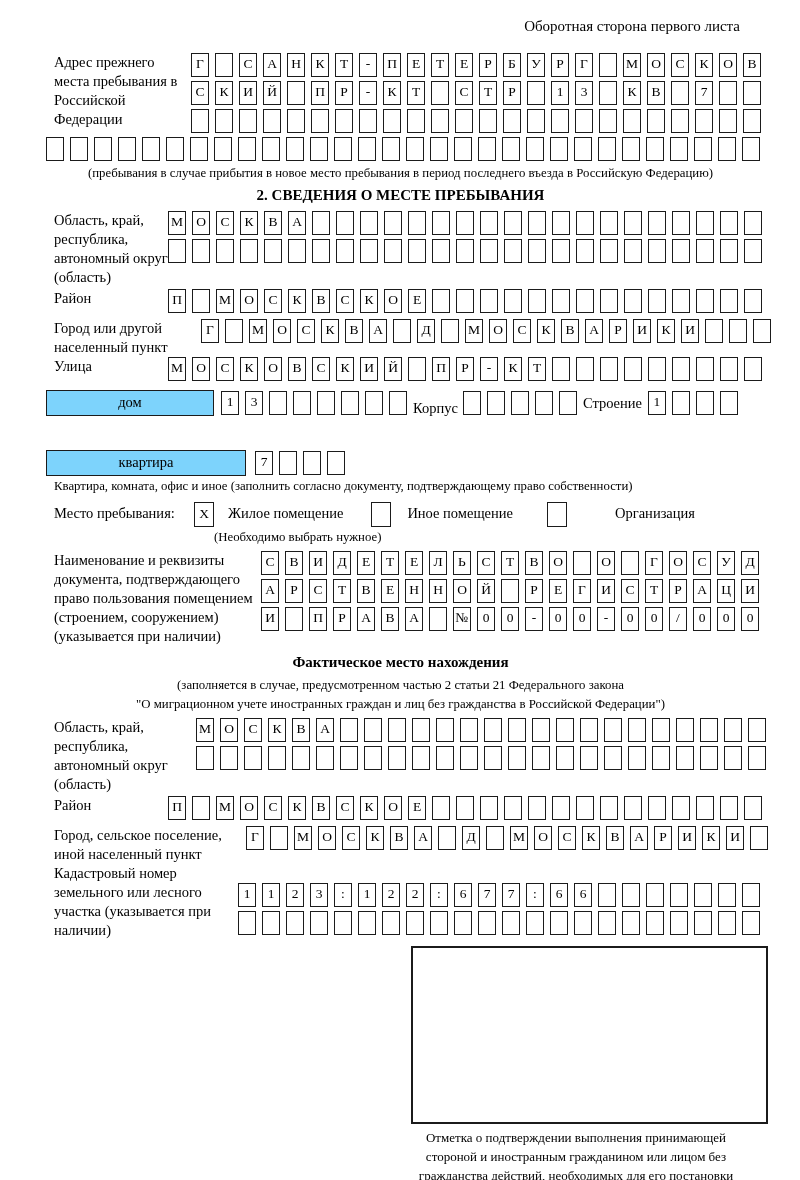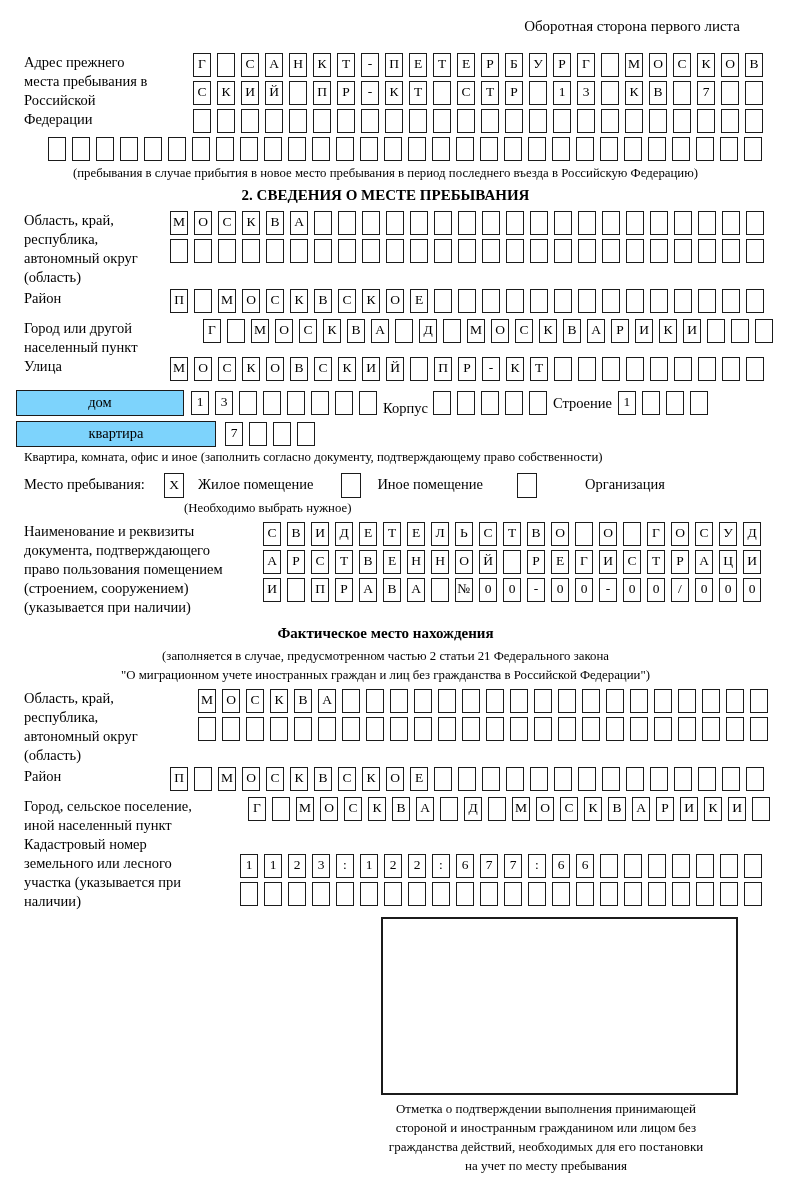--- a/index.html
+++ b/index.html
@@ -1,28 +1,28 @@
 <!DOCTYPE html>
 <html><head>
 <meta charset="utf-8">
 <style>
   html,body { margin:0; padding:0; background:#ffffff; }
   .page {
     position:relative; width:800px; height:1180px; box-sizing:border-box;
     background:#fff; color:#000; overflow:hidden;
     font-family:"Liberation Serif", serif;
-    padding:18px 45px 0 16px;
+    padding:18px 45px 0 46px;
   }
   .hdr { text-align:right; font-size:15px; padding-right:15px; margin-bottom:18px; }
   .frow { display:flex; align-items:flex-start; }
   .flabel { font-size:14.5px; line-height:19px; padding-left:8px; box-sizing:border-box; flex:0 0 auto; }
   .w145{width:145px}.w122{width:122px}.w155{width:155px}.w215{width:215px}
   .w150{width:150px}.w200{width:200px}.w192{width:192px}
   .boxcol { display:flex; flex-direction:column; }
-  .boxrow { white-space:nowrap; height:24px; margin-bottom:4px;margin-left:32px; }
+  .boxrow { white-space:nowrap; height:24px; margin-bottom:4px; }
   .cell {
     display:inline-block; box-sizing:border-box; width:18px; height:24px;
     border:1.6px solid #1b1b1b; margin-right:6px; text-align:center;
     font-size:13.5px; line-height:20px; vertical-align:top; background:#fff;
   }
   .chkrow .cell { width:20px; height:25px; line-height:21px; }
   .note { font-size:12.8px; line-height:17px; margin:2px 0 5px 0; }
   .note.center { text-align:center; }
   .sect-title { text-align:center; font-weight:bold; font-size:15px; margin:5px 0 7px 0; }
   .widebox {
@@ -87,21 +87,21 @@
 
   <div class="frow" style="align-items:center;">
     <div class="widebox dom-box">дом</div>
     <div class="boxrow" style="margin:0 0 0 7px;"><span class="cell">1</span><span class="cell">3</span><span class="cell"></span><span class="cell"></span><span class="cell"></span><span class="cell"></span><span class="cell"></span><span class="cell"></span></div>
     <div class="inline-lbl" style="margin-right:5px;margin-top:11px;">Корпус</div>
     <div class="boxrow" style="margin:0;"><span class="cell"></span><span class="cell"></span><span class="cell"></span><span class="cell"></span><span class="cell"></span></div>
     <div class="inline-lbl" style="margin-right:6px;">Строение</div>
     <div class="boxrow" style="margin:0;"><span class="cell">1</span><span class="cell"></span><span class="cell"></span><span class="cell"></span></div>
   </div>
 
-  <div class="frow" style="align-items:center;">
+  <div class="frow" style="align-items:center;margin-top:29px;">
     <div class="widebox kv-box">квартира</div>
     <div class="boxrow" style="margin:0 0 0 9px;"><span class="cell">7</span><span class="cell"></span><span class="cell"></span><span class="cell"></span></div>
   </div>
   <div class="note" style="padding-left:8px;">Квартира, комната, офис и иное (заполнить согласно документу, подтверждающему право собственности)</div>
 
   <div class="mesto-row">
     <div class="inline-lbl" style="padding-left:8px; width:140px;">Место пребывания:</div>
     <div class="boxrow chkrow" style="margin:0 8px 0 0;"><span class="cell">X</span></div>
     <div class="inline-lbl">Жилое помещение</div>
     <div class="boxrow chkrow" style="margin:0 10px 0 28px;"><span class="cell"></span></div>

